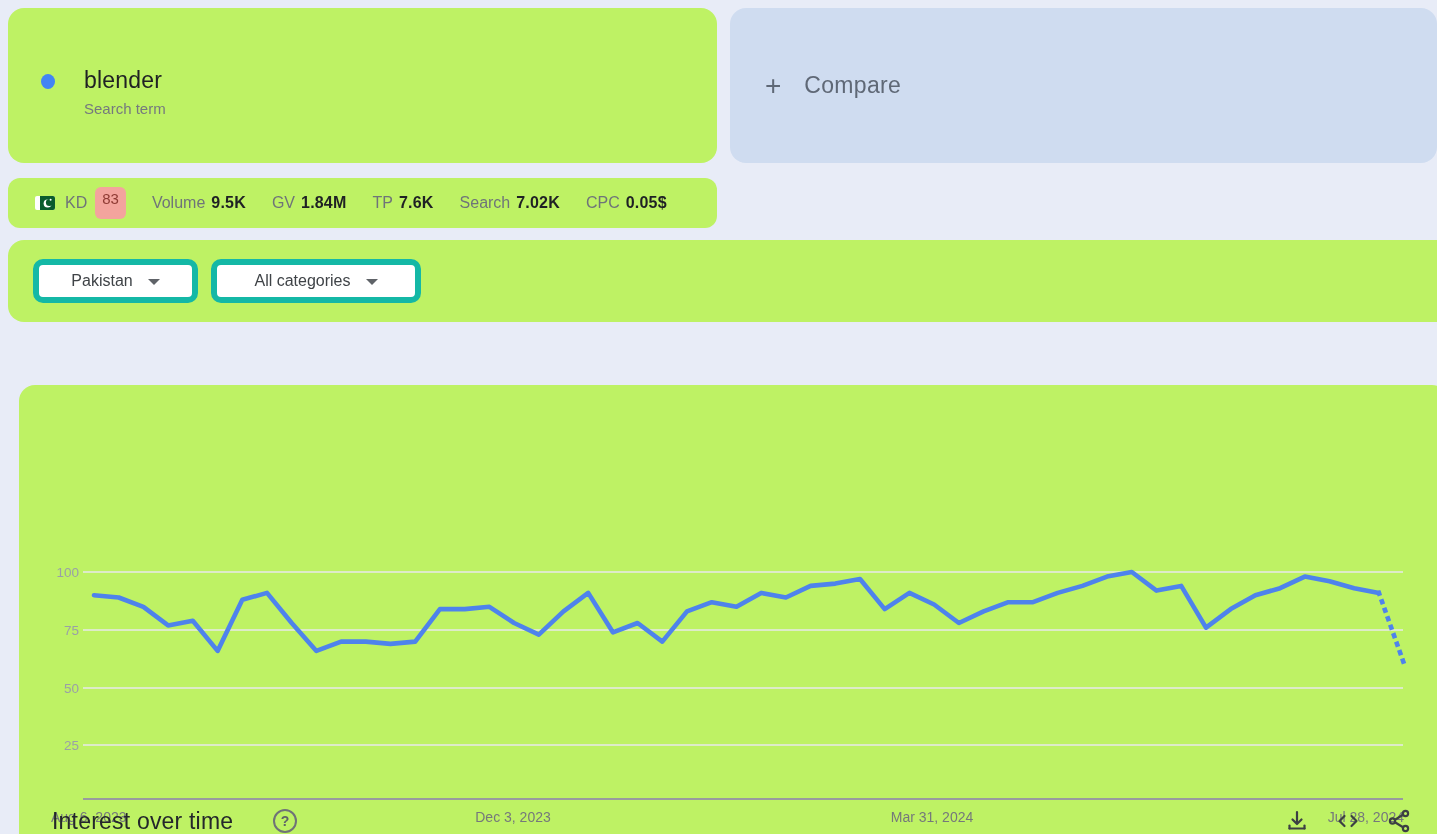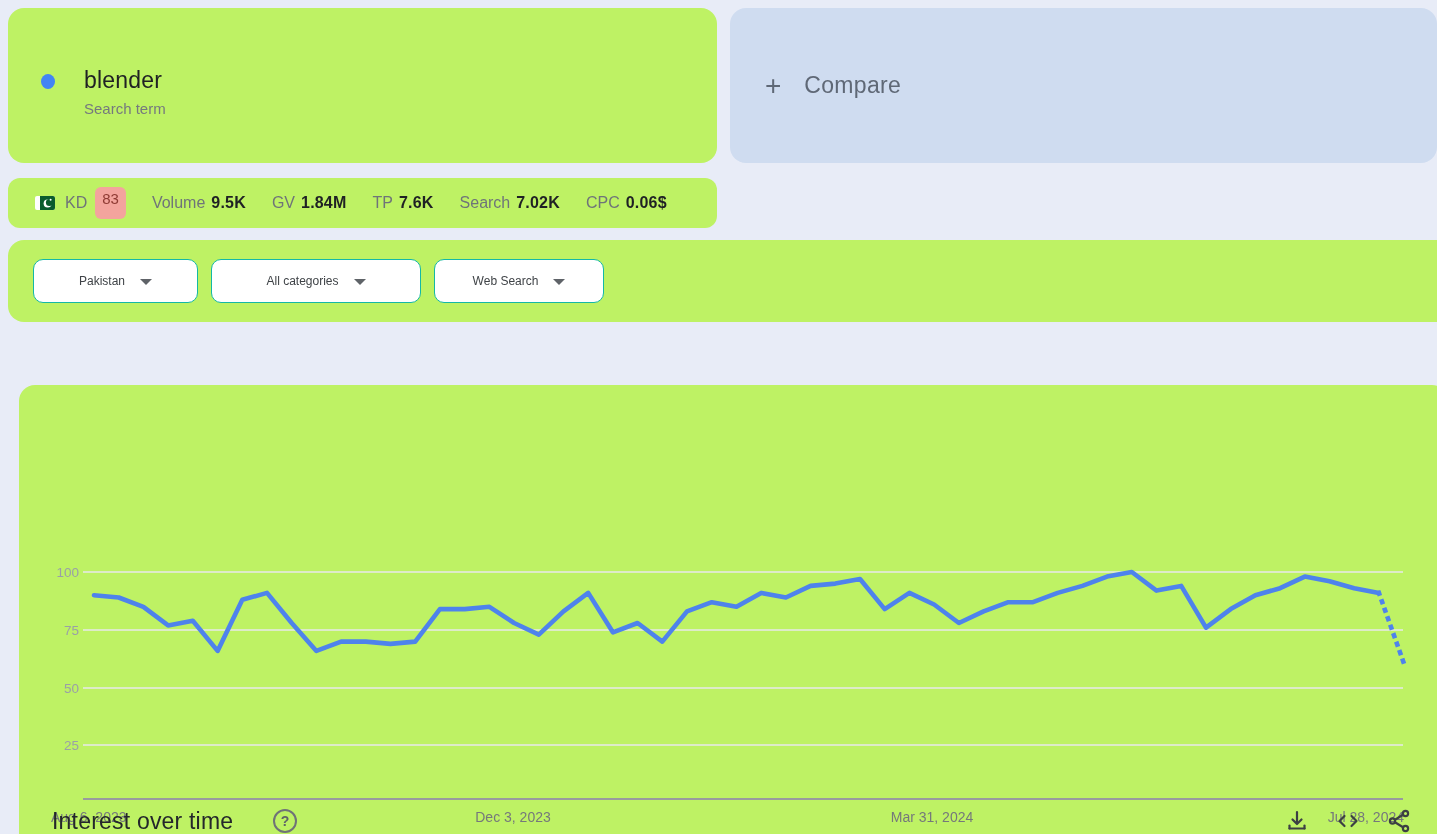--- a/index.html
+++ b/index.html
@@ -57,23 +57,23 @@
   .stat .lbl { color:#6f7479; }
   .stat .val { color:#1f2124; font-weight:bold; margin-left:6px; letter-spacing:.2px; }
 
   
   .filter-band {
     left:8px; top:240px; width:1429px; height:82px;
     border-radius:16px 0 0 16px;
     display:flex; align-items:center; padding-left:25px; gap:13px;
   }
   .chip {
-    height:44px; border:1px solid #14b8a6; border-radius:10px; background:#fff;
+    height:44px; border:6px solid #14b8a6; border-radius:10px; background:#fff;
     display:flex; align-items:center; justify-content:center;
-    font-size:12px; color:#3f4347; cursor:pointer;
+    font-size:16px; color:#3f4347; cursor:pointer;
   }
   .caret {
     width:0; height:0; margin-left:15px; margin-top:2px;
     border-left:6px solid transparent; border-right:6px solid transparent;
     border-top:6px solid #5f6368;
   }
 
   
   .chart-card {
     left:19px; top:385px; width:1429px; height:449px;
@@ -120,34 +120,30 @@
     <circle cx="12.6" cy="7.4" r="4" fill="#ffffff"></circle>
     <circle cx="14.4" cy="6.4" r="3.5" fill="#0a5c2d"></circle>
     <circle cx="15.6" cy="3.8" r="1" fill="#ffffff"></circle>
   </svg>
   <span class="kd-label">KD</span>
   <span class="kd-badge">83</span>
   <span class="stat"><span class="lbl">Volume</span><span class="val">9.5K</span></span>
   <span class="stat"><span class="lbl">GV</span><span class="val">1.84M</span></span>
   <span class="stat"><span class="lbl">TP</span><span class="val">7.6K</span></span>
   <span class="stat"><span class="lbl">Search</span><span class="val">7.02K</span></span>
-  <span class="stat"><span class="lbl">CPC</span><span class="val">0.06$</span></span>
+  <span class="stat"><span class="lbl">CPC</span><span class="val">0.05$</span></span>
 </div>
 
 <div class="card filter-band">
   <div class="chip" style="width:165px">
     <span>Pakistan</span>
     <span class="caret"></span>
   </div>
   <div class="chip" style="width:210px">
     <span>All categories</span>
-    <span class="caret"></span>
-  </div>
-  <div class="chip" style="width:170px">
-    <span>Web Search</span>
     <span class="caret"></span>
   </div>
 </div>
 
 <div class="card chart-card">
   <svg class="plot-svg" viewBox="0 0 1429 449">
 
     <line x1="64" y1="187" x2="1384" y2="187" stroke="#e7e8ea" stroke-width="1.5"></line>
     <line x1="64" y1="245" x2="1384" y2="245" stroke="#e7e8ea" stroke-width="1.5"></line>
     <line x1="64" y1="303" x2="1384" y2="303" stroke="#e7e8ea" stroke-width="1.5"></line>

